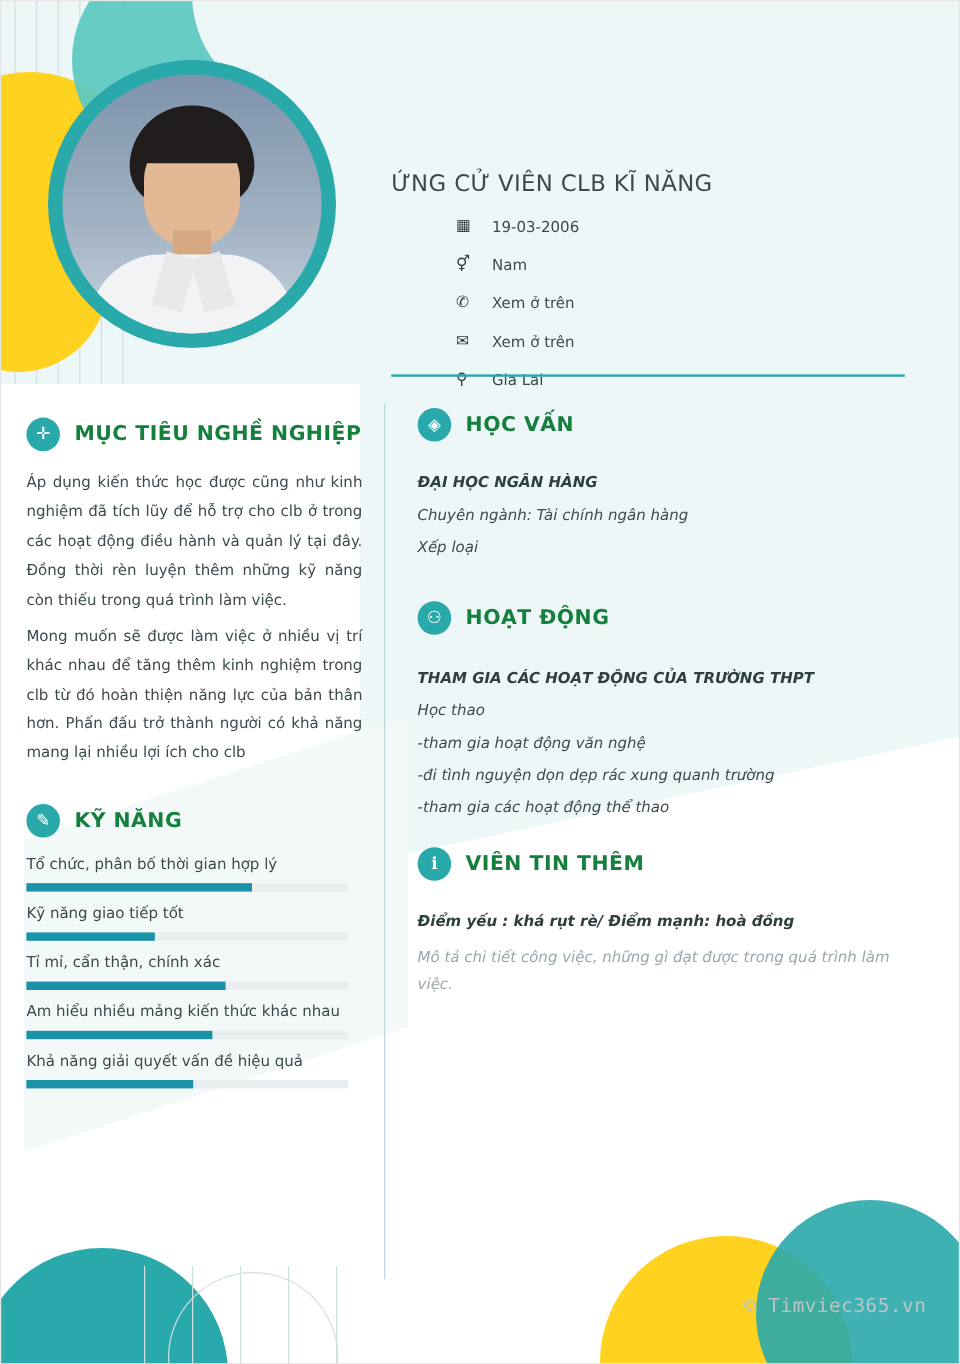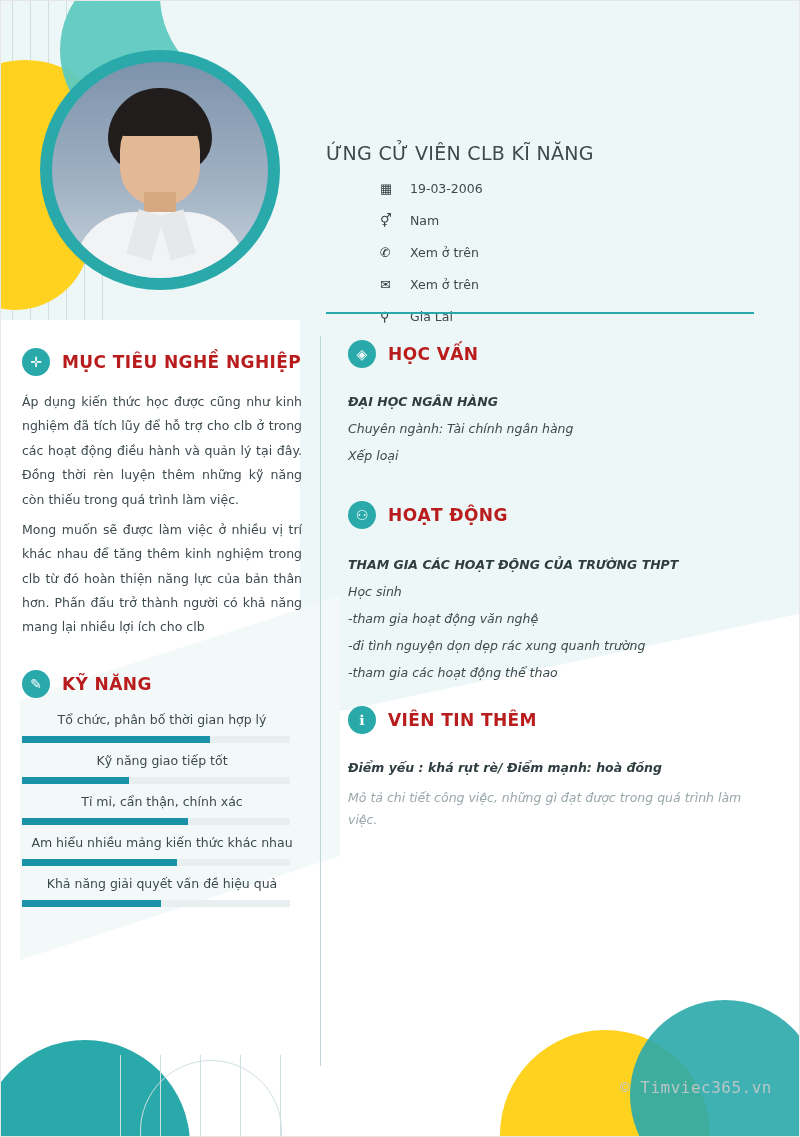--- a/index.html
+++ b/index.html
@@ -232,35 +232,35 @@
     width: 28px; height: 28px;
     border-radius: 50%;
     background: #2aa9ab;
     color: #fff;
     display: flex; align-items: center; justify-content: center;
     font-size: 14px;
     margin-right: 12px;
     flex: none;
   }
   .sec-title {
-    color: #b91c1c;
+    color: #15803d;
     font-size: 17px;
     font-weight: bold;
     letter-spacing: .4px;
   }
 
   .body-text {
     color: #3c4a4d;
     font-size: 12.5px;
     line-height: 1.95;
     text-align: justify;
   }
   .body-text p { margin: 0 0 6px 0; }
 
-  .skill { margin-bottom: 10px; text-align: center; }
+  .skill { margin-bottom: 10px; }
   .skill-label {
     color: #3c4a4d;
     font-size: 12.5px;
     margin-bottom: 9px;
   }
   .bar-bg {
     position: relative;
     height: 7px;
     background: #e9eff0;
     width: 268px;
@@ -430,21 +430,21 @@
       <div class="r-line">Chuyên ngành: Tài chính ngân hàng</div>
       <div class="r-line">Xếp loại</div>
     </div>
 
     <div class="sec-head" style="margin-top:38px">
       <span class="sec-badge">⚇</span>
       <span class="sec-title">HOẠT ĐỘNG</span>
     </div>
     <div class="r-block" style="margin-top:28px">
       <div class="r-title">THAM GIA CÁC HOẠT ĐỘNG CỦA TRƯỜNG THPT</div>
-      <div class="r-line">Học sinh</div>
+      <div class="r-line">Học thao</div>
       <div class="r-line">-tham gia hoạt động văn nghệ</div>
       <div class="r-line">-đi tình nguyện dọn dẹp rác xung quanh trường</div>
       <div class="r-line">-tham gia các hoạt động thể thao</div>
     </div>
 
     <div class="sec-head" style="margin-top:26px">
       <span class="sec-badge">ℹ</span>
       <span class="sec-title">VIÊN TIN THÊM</span>
     </div>
     <div class="r-block" style="margin-top:26px">

